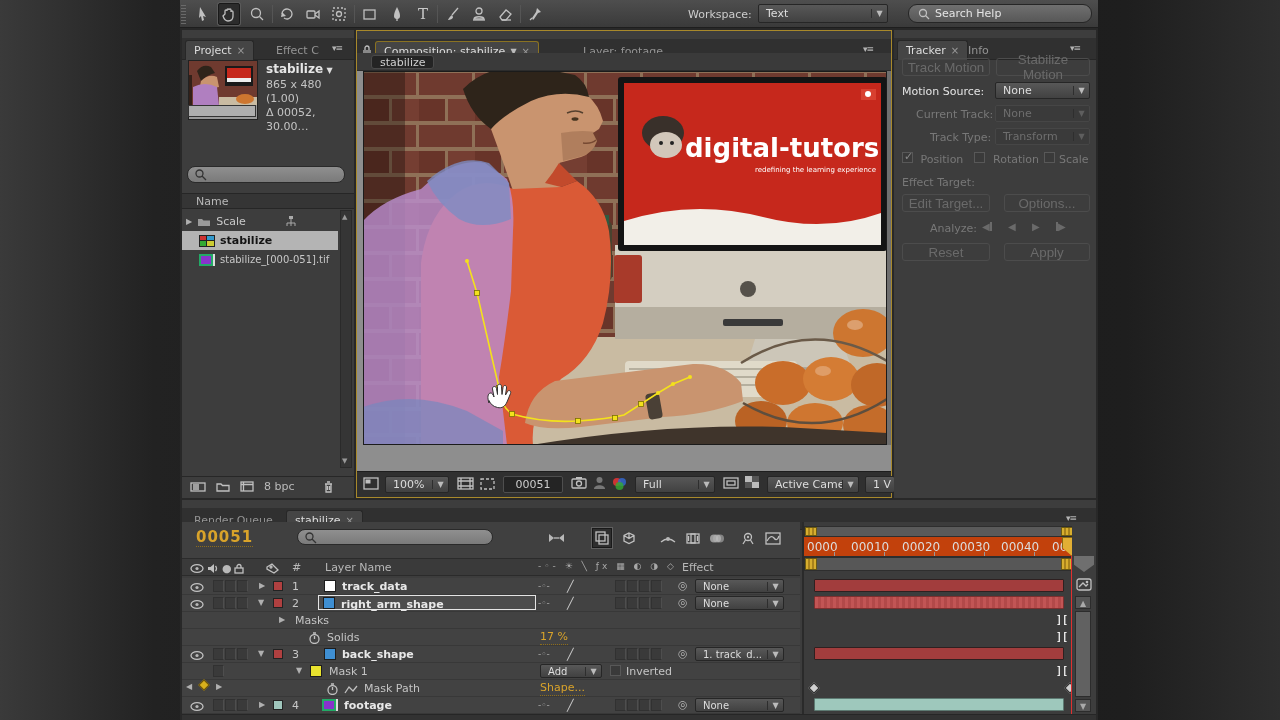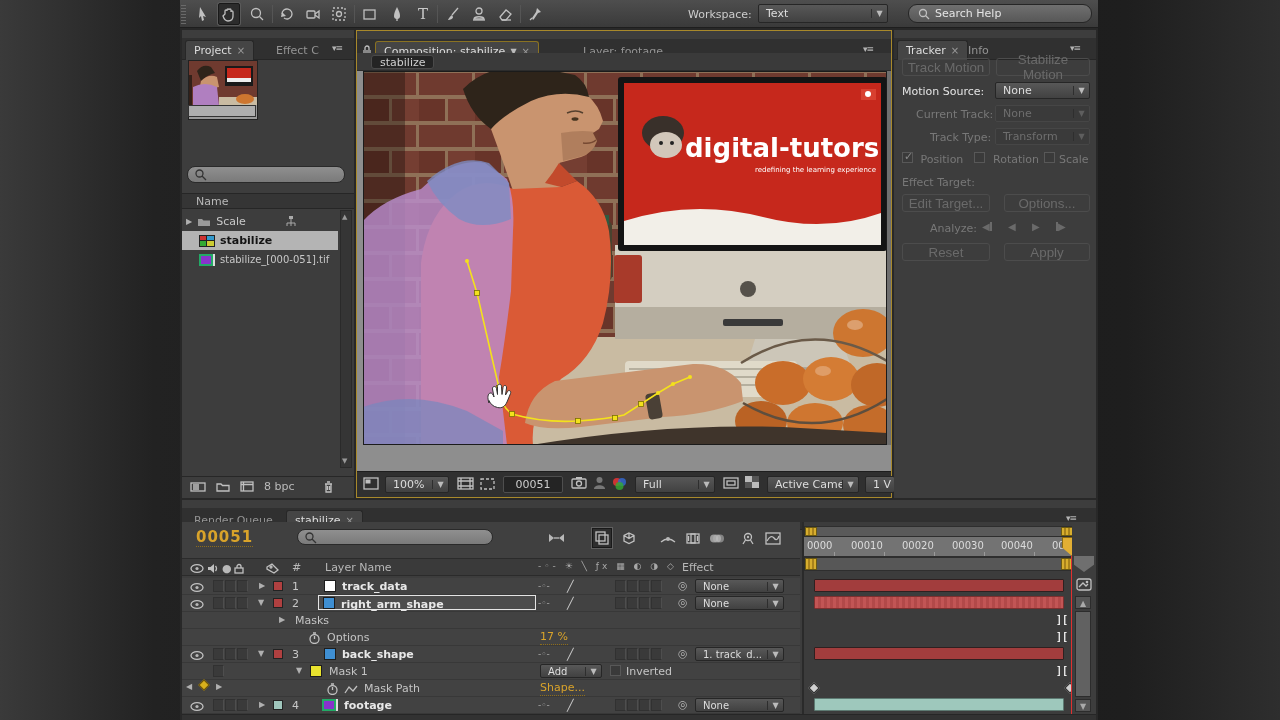--- a/index.html
+++ b/index.html
@@ -93,21 +93,21 @@
   .swatch { position:absolute; top:2px; width:12px; height:12px; border:1px solid #1d1d1d; }
   .lname { font-weight:bold; color:#e8e8e8; }
   .pname { color:#c4c4c4; }
   .exp { position:absolute; top:3px; color:#b0b0b0; font-size:8px; }
   .pdd { position:absolute; left:513px; top:1px; width:89px; height:14px; font-size:10px; }
   .spiral { position:absolute; left:496px; top:1px; color:#b8b8b8; font-size:11px; }
   #tl-right { position:absolute; left:620px; top:22px; width:270px; height:192px; background:#3c3c3c; border-left:2px solid #2a2a2a; }
   #tl-nav { position:absolute; left:0; top:4px; width:270px; height:11px; background:#5a5a5a; border:1px solid #2e2e2e; }
   .wah { position:absolute; top:0; width:12px; height:100%; border:1px solid #6b5a12;
     background:repeating-linear-gradient(90deg,#d8ae2e 0 2px,#a8821c 2px 4px); }
-  #tl-ruler { position:absolute; left:0; top:15px; width:270px; height:20px; background:#737373; border-bottom:1px solid #2e2e2e; color:#dcdcdc; font-size:10px; overflow:hidden; }
+  #tl-ruler { position:absolute; left:0; top:15px; width:270px; height:20px; background:#c2410c; border-bottom:1px solid #2e2e2e; color:#dcdcdc; font-size:12px; overflow:hidden; }
   .rlab { position:absolute; top:3px; }
   .rtick { position:absolute; bottom:0; width:1px; height:4px; background:#9a9a9a; }
   #tl-workarea { position:absolute; left:0; top:35px; width:270px; height:14px; background:#575757; border:1px solid #2e2e2e; }
   .bar { position:absolute; left:10px; width:250px; height:13px; border:1px solid #2e2020; border-radius:1px; }
   .ibeam { position:absolute; left:252px; color:#ececec; font-size:10px; font-weight:bold; font-family:"DejaVu Sans Mono",monospace; }
   .kf { position:absolute; width:8px; height:8px; background:#d0d0d0; border:1px solid #2a2a2a; transform:rotate(45deg); }
   #playhead { position:absolute; left:267px; top:15px; width:2px; height:199px; background:#e03030; }
   #cti { position:absolute; left:258px; top:15px; width:20px; height:19px; background:#e2af34; border:1px solid #8a6a10;
     clip-path:polygon(0 0,100% 0,100% 55%,50% 100%,0 55%); }
   #tl-gutter { position:absolute; left:890px; top:22px; width:24px; height:192px; background:#3d3d3d; }
@@ -230,20 +230,25 @@
         <rect x="36" y="5" width="28" height="20" fill="#1a1a1a"></rect>
         <rect x="38" y="7" width="24" height="14" fill="#c6281c"></rect>
         <rect x="38" y="17" width="24" height="4" fill="#eee"></rect>
         <path d="M8 10 Q14 2 22 6 L26 12 Q18 14 12 20 Z" fill="#2e241a"></path>
         <path d="M12 20 Q20 12 28 16 L30 26 L10 30 Z" fill="#c9946f"></path>
         <path d="M4 26 Q16 20 28 26 L30 44 L4 44 Z" fill="#b07fc0"></path>
         <rect x="30" y="36" width="38" height="8" fill="#c9bba2"></rect>
         <ellipse cx="56" cy="38" rx="9" ry="5" fill="#cd7630"></ellipse>
       </svg>
       <div class="abs" style="left:-1px;top:44px;width:68px;height:12px;background:#aeaeae;border:1px solid #333"></div>
+    </div>
+    <div id="proj-info">
+      <div><b>stabilize</b> <span style="font-size:8px;color:#ddd">▼</span></div>
+      <div>865 x 480 (1.00)</div>
+      <div>Δ 00052, 30.00…</div>
     </div>
     <div class="searchbox abs" style="left:5px;top:136px;width:158px;height:17px">
       <svg class="icn" width="13" height="13" style="margin-left:6px;stroke:#333">
           <circle cx="5.5" cy="5.5" r="3.5"></circle>
           <path d="M8 8 L12 12"></path>
         </svg>
     </div>
     <div id="proj-namebar"><span>Name</span></div>
 
     <div class="prow" style="top:182px">
@@ -685,21 +690,21 @@
     <div class="tl-row" style="top:112px">
       <span class="exp" style="left:97px">▶</span>
       <span class="cell pname" style="left:113px">Masks</span>
     </div>
 
     <div class="tl-row" style="top:129px">
       <svg class="icn abs" style="left:127px;top:3px" width="11" height="12">
           <circle cx="5.5" cy="7" r="4.5"></circle>
           <path d="M5.5 7 V4 M4 1 H7"></path>
         </svg>
-      <span class="cell pname" style="left:145px">Options</span>
+      <span class="cell pname" style="left:145px">Solids</span>
       <span class="cell ov" style="left:358px">17 %</span>
     </div>
 
     <div class="tl-row" style="top:146px">
       <svg class="icn abs" style="left:8px;top:5px" width="14" height="9">
           <ellipse cx="7" cy="4.5" rx="6" ry="3.8"></ellipse>
           <circle cx="7" cy="4.5" r="1.6" fill="#b8b8b8" stroke="none"></circle>
         </svg>
       <span class="box" style="left:31px"></span>
         <span class="box" style="left:43px"></span>

